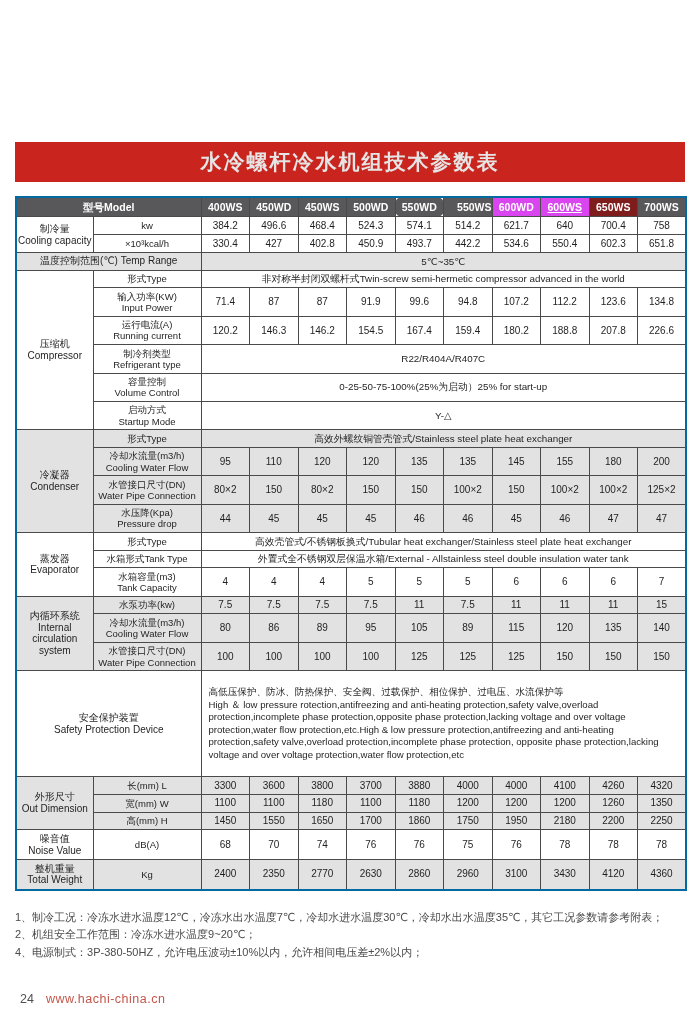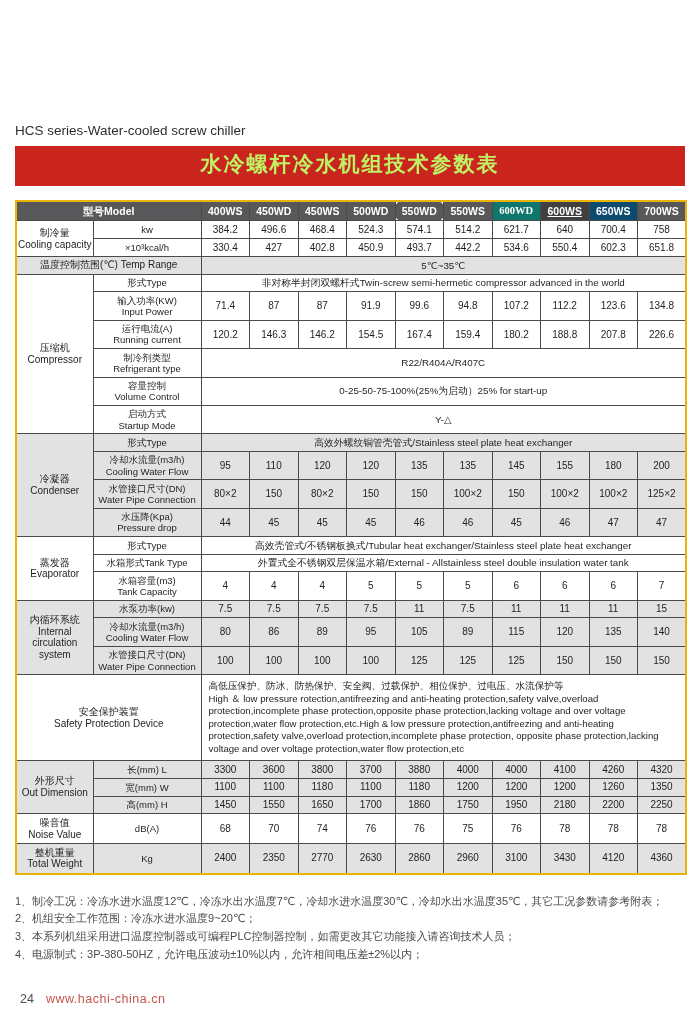--- a/index.html
+++ b/index.html
@@ -4,49 +4,48 @@
 <style>
   * { margin: 0; padding: 0; box-sizing: border-box; }
   html, body { width: 700px; height: 1025px; background: #ffffff; overflow: hidden; }
   body { font-family: "Liberation Sans", "DejaVu Sans", sans-serif; color: #222; position: relative; }
 
   .page { padding: 118px 15px 0 15px; }
 
   .title { font-size: 30px; font-weight: bold; color: #1c1c1c; letter-spacing: 0.5px; }
   .subtitle { font-size: 13.5px; color: #2e2e2e; margin-top: 5px; }
 
-  .banner { margin-top: 8px; height: 40px; line-height: 40px; text-align: center;
-            color: #bef264; font-size: 21px; font-weight: bold; letter-spacing: 2px; font-family: Liberation Mono, monospace; }
+  .banner { margin-top: 24px; height: 40px; line-height: 40px; text-align: center;
+            color: #e5e5e5; font-size: 21px; font-weight: bold; letter-spacing: 2px; }
 
   table.spec { margin-top: 14px; width: 670px; border-collapse: collapse; table-layout: fixed;
-               border: 2px solid #eab308; }
+               border: 2px solid #0369a1; }
   table.spec td { border: 1px solid #4a4a4a; text-align: center; vertical-align: middle;
                   font-size: 9.5px; line-height: 1.18; padding: 2.5px 1px; color: #1f1f1f;
                   white-space: pre-line; word-wrap: break-word; }
   table.spec td.head { color: #ffffff; font-weight: bold; font-size: 10.5px; padding: 3px 0; }
   table.spec td.group { font-size: 10px; }
   table.spec td.label { font-size: 9.5px; }
   table.spec td.data  { font-size: 10px; }
   table.spec td.span  { font-size: 9.8px; }
-  table.spec td.longtext { text-align: left; padding: 5px 7px; font-size: 9.6px; line-height: 1.3; }
+  table.spec td.longtext { text-align: left; padding: 15px 7px; font-size: 9.6px; line-height: 1.3; }
   tr.shade td { background: #e2e2e2; }
 
   .notes { margin-top: 18px; font-size: 11px; color: #4a4a4a; line-height: 1.62; }
   .notes .note-line { white-space: nowrap; }
 
   .footer { position: absolute; left: 20px; top: 992px; display: flex; align-items: baseline; gap: 12px; }
   .footer .pagenum { font-size: 12.5px; color: #4f4f4f; }
   .footer .site { font-size: 12.5px; letter-spacing: 0.5px; }
 </style>
 </head>
 <body>
 
 <div class="page">
 
-  <div class="subtitle">HCS series-Water-cooled screw chiller</div>
 
   <div class="banner" style="background: rgb(201, 37, 30);">水冷螺杆冷水机组技术参数表</div>
 
   <table class="spec">
     <colgroup>
       <col style="width:77px">
         <col style="width:108px">
       <col style="width:48.5px">
         <col style="width:48.5px">
         <col style="width:48.5px">
@@ -59,24 +58,24 @@
         <col style="width:48.5px">
     </colgroup>
     <tbody>
         <tr>
           <td colspan="2" class="head" style="background: rgb(88, 88, 90);">型号Model</td>
           <td class="head" style="background: rgb(88, 88, 90);">400WS</td>
           <td class="head" style="background: rgb(88, 88, 90);">450WD</td>
           <td class="head" style="background: rgb(88, 88, 90);">450WS</td>
           <td class="head" style="background: rgb(88, 88, 90);">500WD</td>
           <td class="head" style="background: rgb(88, 88, 90); border-radius: 7px;">550WD</td>
-          <td class="head" style="background: rgb(88, 88, 90);">550WS</td>
-          <td class="head" style="background: #0f766e; font-family: Liberation Serif, serif;">600WD</td>
-          <td class="head" style="background: #404040; text-decoration: underline;">600WS</td>
-          <td class="head" style="background: #0c4a6e;">650WS</td>
+          <td class="head" style="background: rgb(88, 88, 90); text-align: right;">550WS</td>
+          <td class="head" style="background: #d946ef;">600WD</td>
+          <td class="head" style="background: #d946ef; text-decoration: underline;">600WS</td>
+          <td class="head" style="background: #7f1d1d;">650WS</td>
           <td class="head" style="background: rgb(88, 88, 90); margin-top: 25px;">700WS</td>
         </tr>
         <tr>
           <td rowspan="2" class="group">制冷量
 Cooling capacity</td>
           <td class="label">kw</td>
           <td class="data">384.2</td>
           <td class="data">496.6</td>
           <td class="data">468.4</td>
           <td class="data">524.3</td>
@@ -347,21 +346,20 @@
           <td class="data">4120</td>
           <td class="data">4360</td>
         </tr>
       </tbody>
   </table>
 
   <div class="notes">
     <div>
         <div class="note-line">1、制冷工况：冷冻水进水温度12℃，冷冻水出水温度7℃，冷却水进水温度30℃，冷却水出水温度35℃，其它工况参数请参考附表；</div>
         <div class="note-line">2、机组安全工作范围：冷冻水进水温度9~20℃；</div>
-        <div class="note-line">3、本系列机组采用进口温度控制器或可编程PLC控制器控制，如需更改其它功能接入请咨询技术人员；</div>
         <div class="note-line">4、电源制式：3P-380-50HZ，允许电压波动±10%以内，允许相间电压差±2%以内；</div>
       </div>
   </div>
 
   <div class="footer">
     <span class="pagenum">24</span>
     <span class="site" style="color: rgb(196, 85, 75);">www.hachi-china.cn</span>
   </div>
 
 </div>

